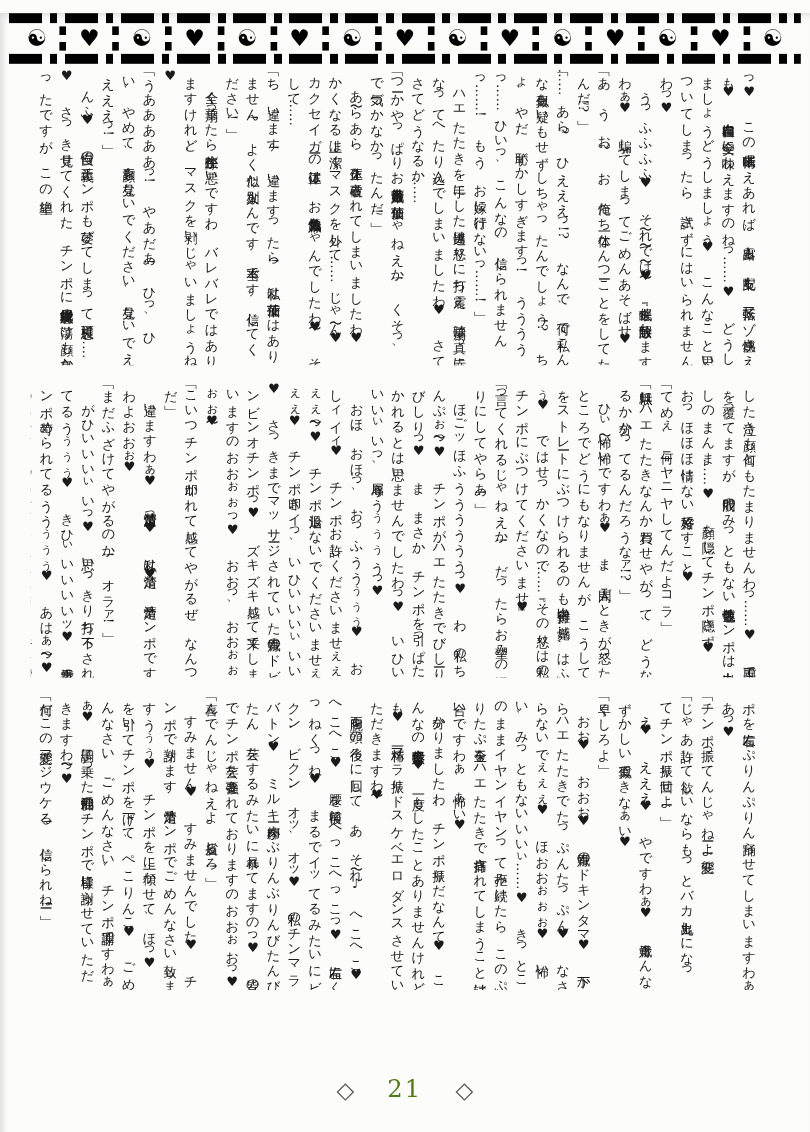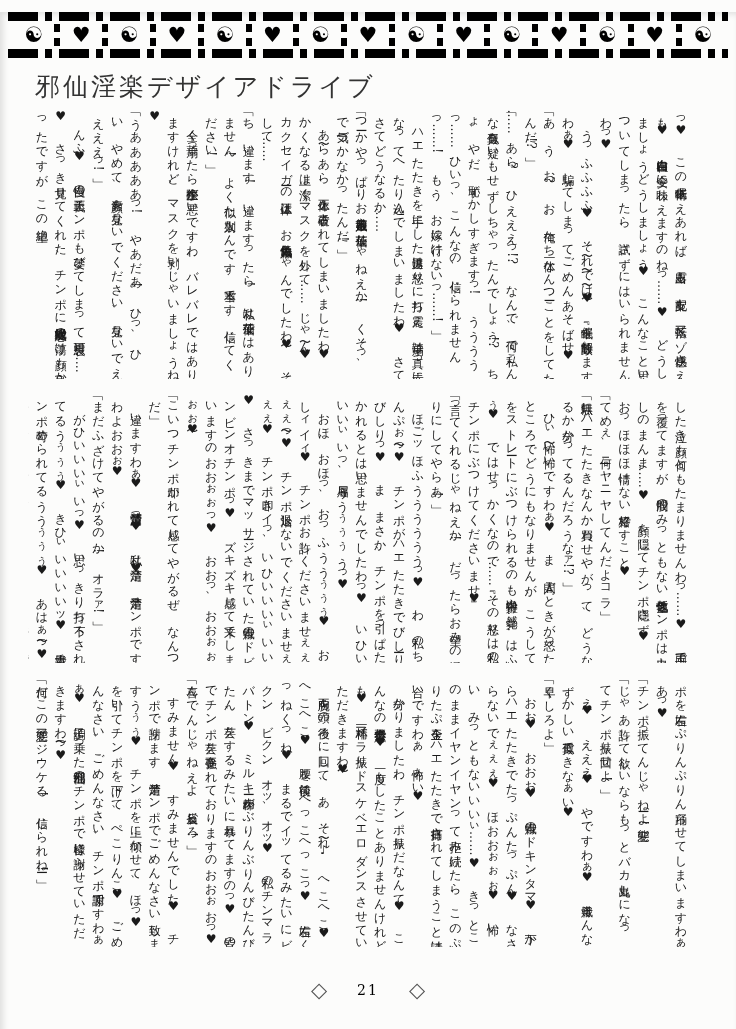--- a/index.html
+++ b/index.html
@@ -79,22 +79,22 @@
     justify-content:center;
     align-items:center;
     gap:30px;
   }
   .footer .diamond{
     font-size:21px;
     color:#555;
     font-family:"DejaVu Sans","Liberation Sans",sans-serif;
   }
   .footer .pnum{
-    font-size:14px;
-    color:#000000;
+    font-size:22px;
+    color:#4d7c0f;
     letter-spacing:2px;
   }
 </style>
 </head>
 <body>
 
 <div class="page">
 
   <div class="border-band">
     <div class="dash-bar"></div>
@@ -125,21 +125,20 @@
         <i class="vdash"></i>
       <span class="sym">☯</span>
         <i class="vdash"></i>
       <span class="sym">♥</span>
         <i class="vdash"></i>
       <span class="sym">☯</span>
     </div>
     <div class="dash-bar"></div>
   </div>
 
-  <h1 class="title">邪仙淫楽デザイアドライブ</h1>
 
   <div class="content">
 
     <section class="vblock first">
       <p>っ♥　この催眠術さえあれば、露出も、支配も、転落マゾ快感さえも♥　自由自在に安全に味わえますのねっ……♥　どうしましょうどうしましょう♥　こんなこと思いついてしまったら、試さずにはいられませんわっ♥</p>
       <p class="ind">うっふふふふ♥　そ〜れ〜で〜は〜♥　『催眠を解除』致しますわぁ♥　騙してしまってごめんあそばせ♥</p>
       <p>「あ、う、お?　お、俺たち一体なんつーことをしてたんだ!?」</p>
       <p>「……あら?　ひえええっ!?　なんで、何で私こんな真似を疑いもせずしちゃったんでしょう!?　ちょ、やだ、恥ずかしすぎますっ!　ううううっ……ひいっ、こんなの、信じられませんっ……!　もう、お嫁に行けないっ……!」</p>
       <p class="ind">ハエたたきを手にした男達は怒りに打ち震え、華扇は真っ赤になってへたり込んでしまいましたわ♥　さてさてどうなるか……</p>
       <p>「つーかやっぱりお前等青娥娘々と茨華仙じゃねえか!　くそっ、何で気づかなかったんだ!」</p>

